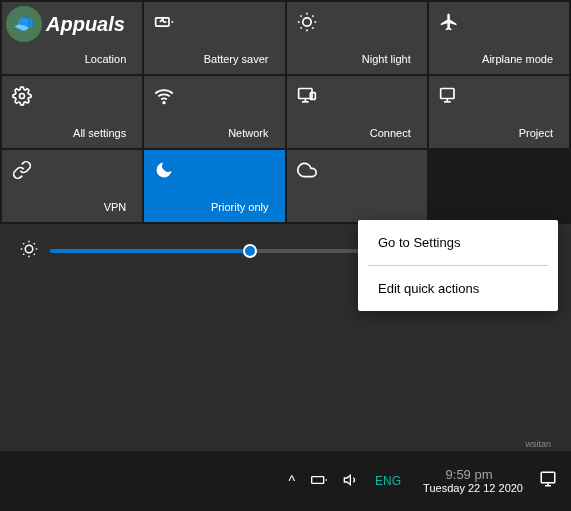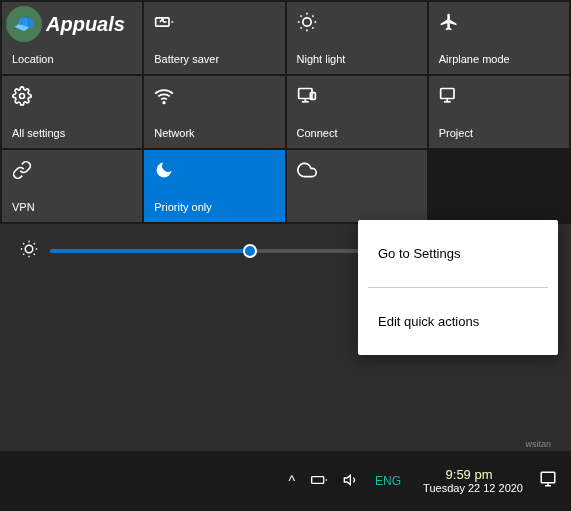--- a/index.html
+++ b/index.html
@@ -29,23 +29,23 @@
       grid-template-columns: repeat(4, 1fr);
       gap: 2px;
       padding: 2px;
       background: #1a1a1a;
     }
 
     .quick-action-tile {
       background: #3d3d3d;
       display: flex;
       flex-direction: column;
-      align-items: flex-start;
+      align-items: flex-end;
       justify-content: flex-end;
-      padding: 8px 10px 8px 10px;
+      padding: 8px 16px 8px 10px;
       min-height: 72px;
       cursor: pointer;
       position: relative;
     }
 
     .quick-action-tile.active {
       background: #0078d4;
     }
 
     .quick-action-tile .tile-icon {
@@ -110,21 +110,21 @@
       top: 220px;
       left: 358px;
       background: #ffffff;
       width: 200px;
       box-shadow: 0 4px 16px rgba(0,0,0,0.4);
       z-index: 100;
       border-radius: 2px;
     }
 
     .context-menu-item {
-      padding: 26px 20px;
+      padding: 15px 20px;
       font-size: 13px;
       color: #000000;
       cursor: pointer;
       display: block;
     }
 
     .context-menu-divider {
       height: 1px;
       background: #cccccc;
       margin: 0 10px;
@@ -160,21 +160,21 @@
 
     .taskbar-clock {
       display: flex;
       flex-direction: column;
       align-items: center;
       cursor: pointer;
     }
 
     .taskbar-clock .time {
       font-size: 13px;
-      color: #fef9c3;
+      color: #a3a3a3;
       line-height: 1.2;
     }
 
     .taskbar-clock .date {
       font-size: 11px;
       color: #ffffff;
       line-height: 1.2;
       margin-left: 8px;
     }
 

